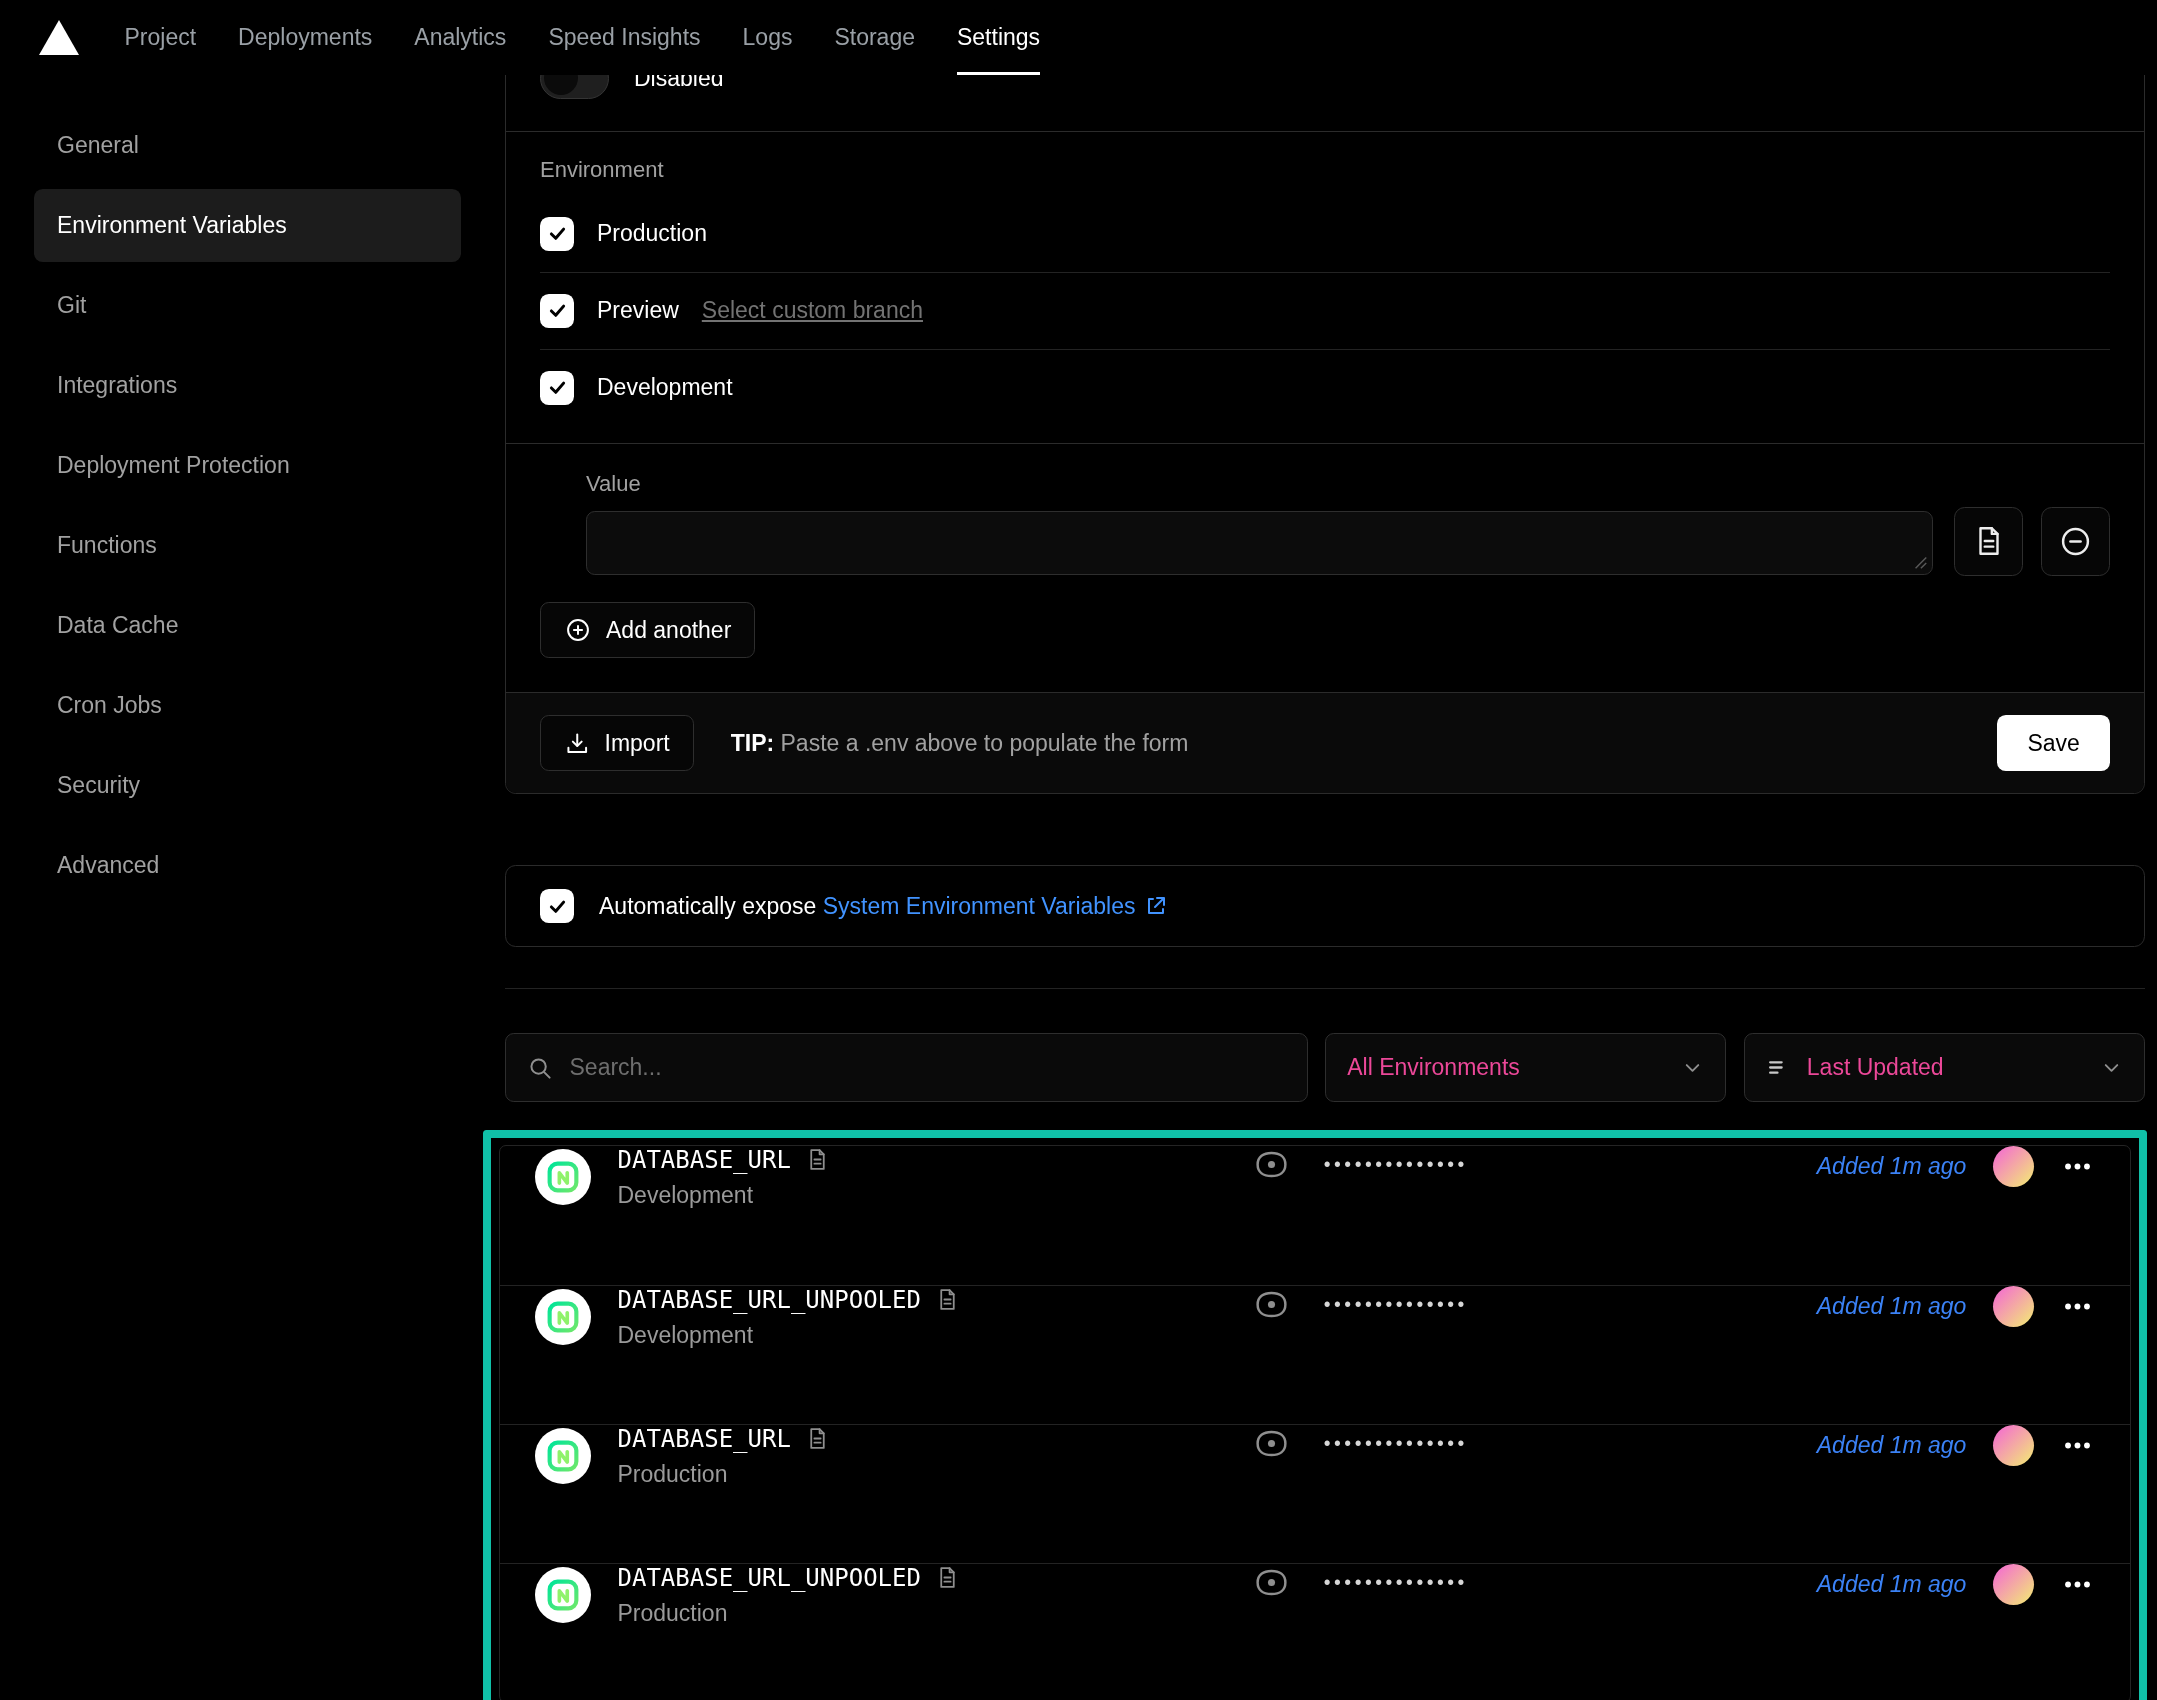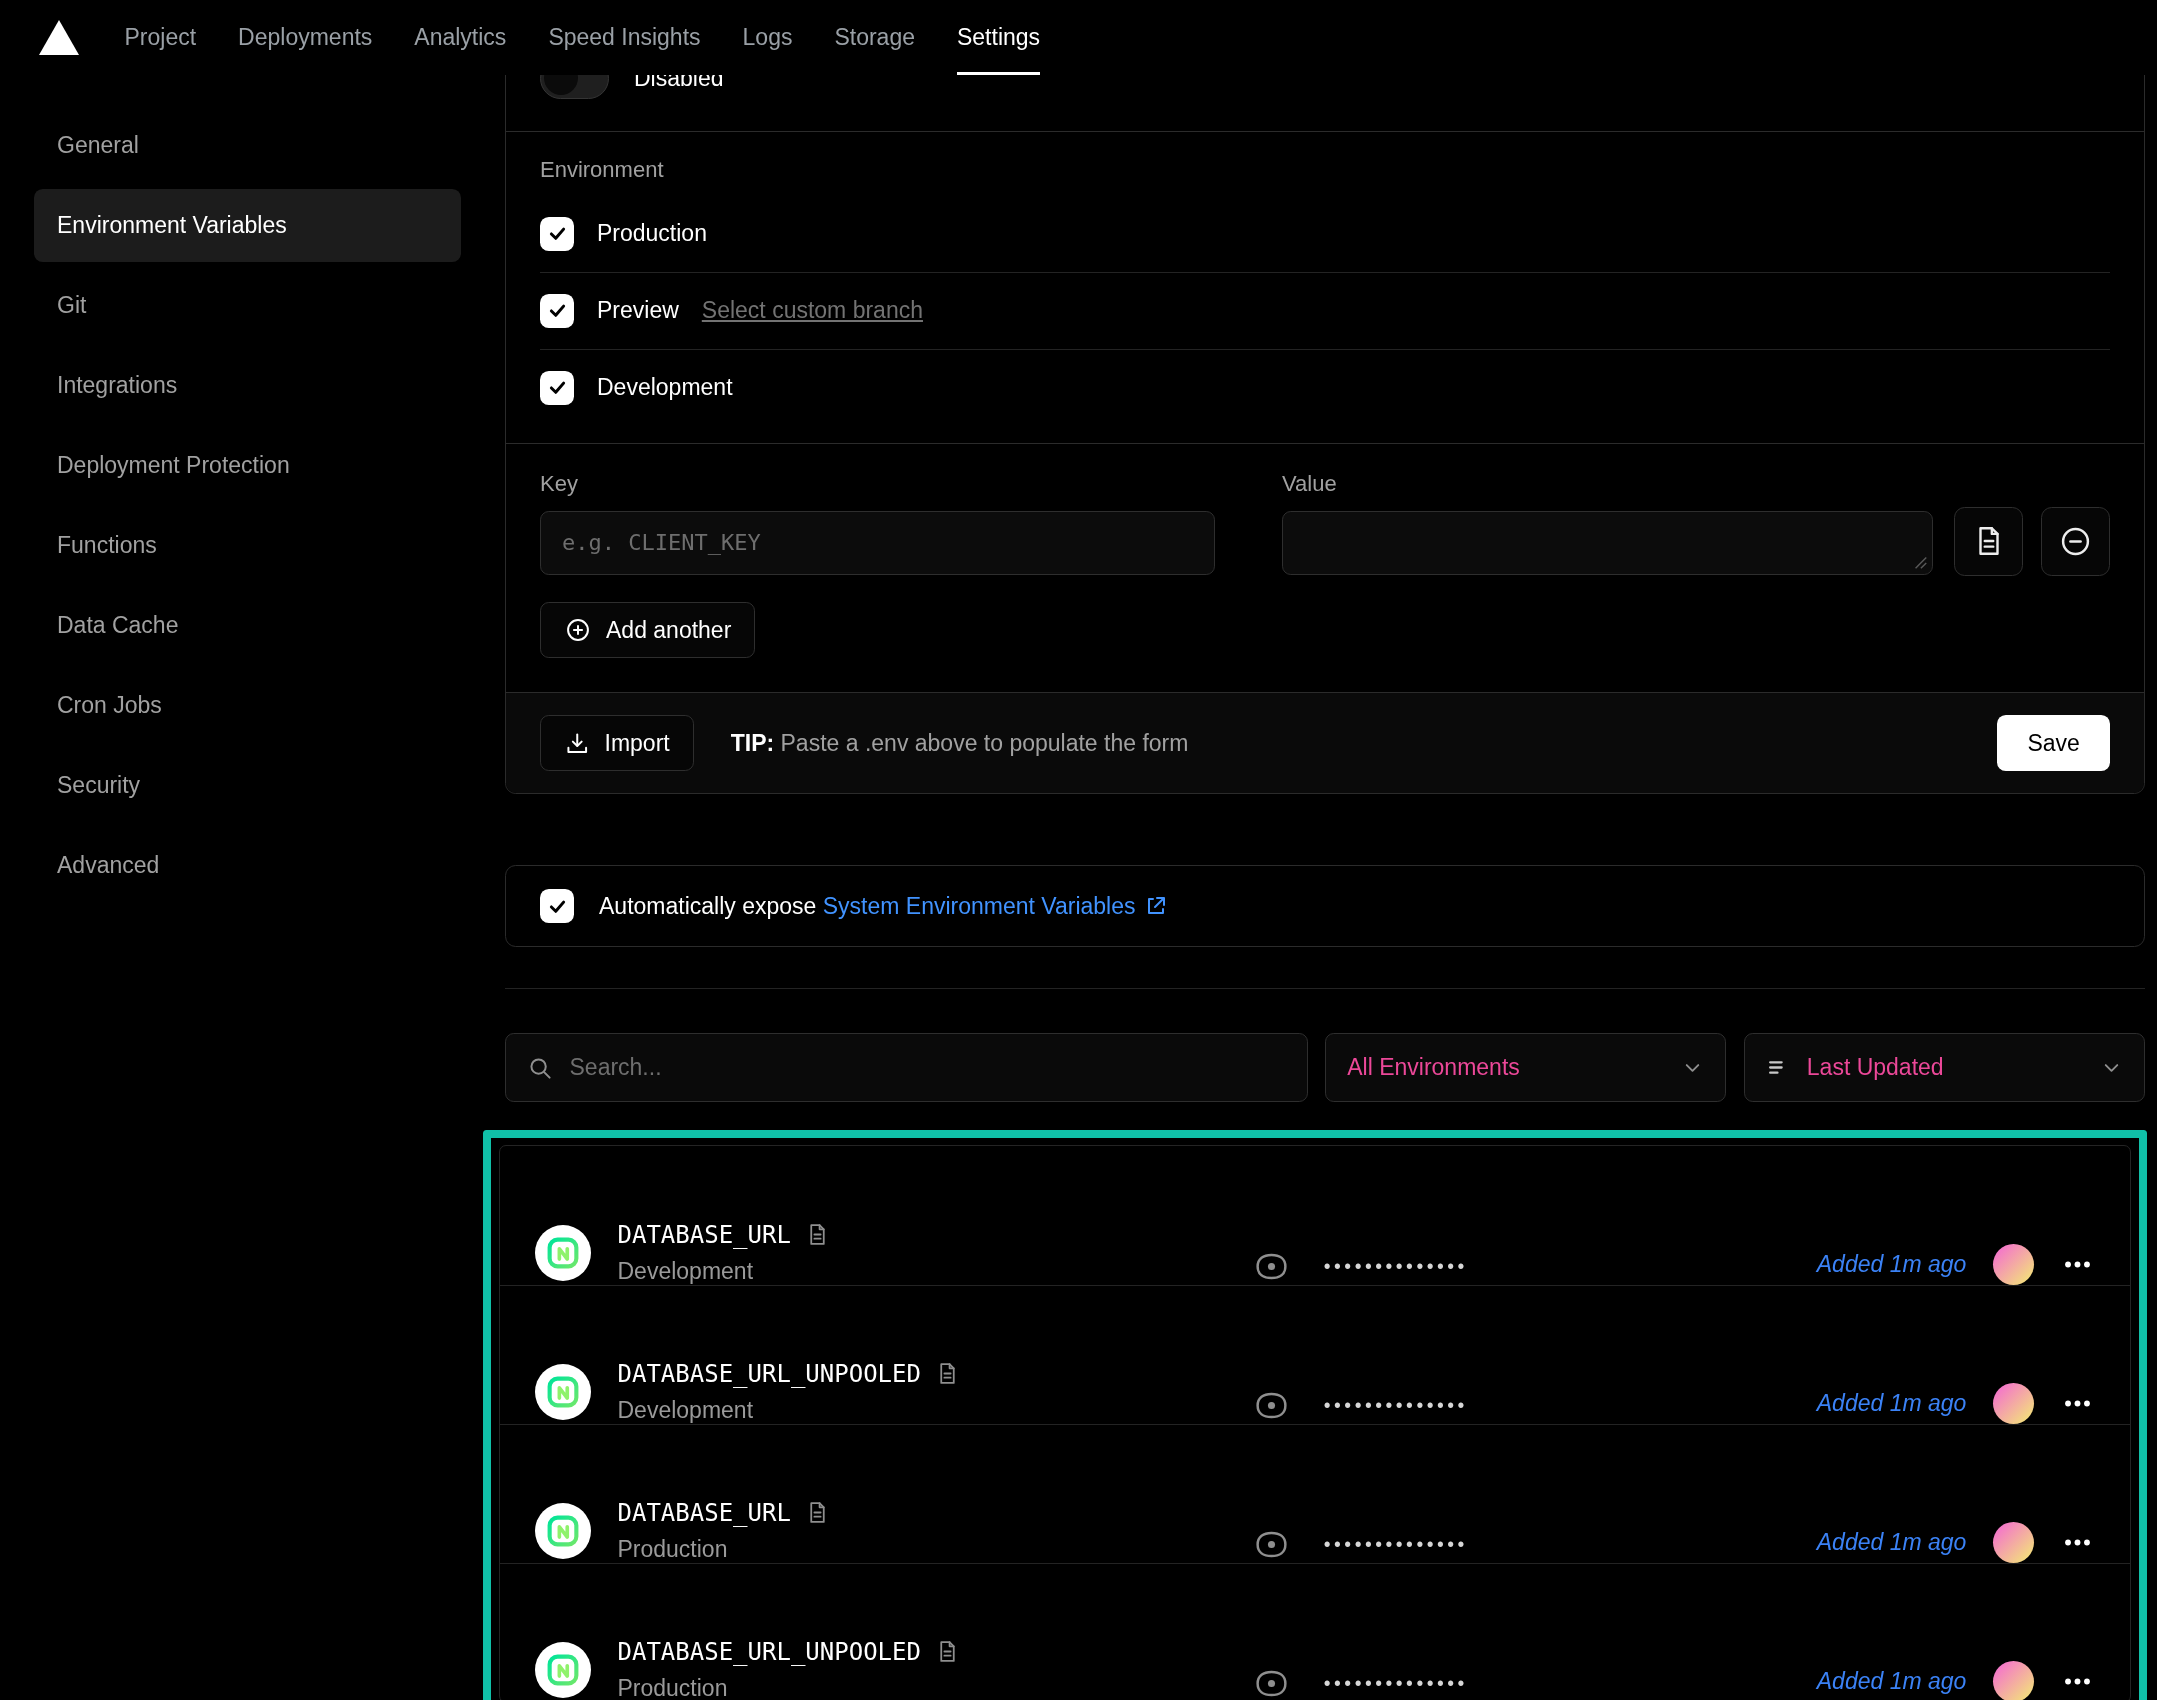--- a/index.html
+++ b/index.html
@@ -93,21 +93,21 @@
   .search-box input::placeholder { color:#6e6e6e; }
   .select { width:401px; height:69px; background:#0a0a0a; border:0.9px solid #2e2e2e;
     border-radius:8.8px; display:flex; align-items:center; padding:0 21px; gap:16px;
     font-size:23px; color:#ec4899; cursor:pointer; }
   .select .chev { margin-left:auto; color:#8f8f8f; }
 
   
   .highlight { margin:28px -2.6px 0 -22px; border:8px solid #10c0a8; border-radius:3.5px;
     padding:6.2px 8px; }
   .rows-card { border:0.9px solid #242424; border-radius:7px; background:#000; }
-  .env-row { display:flex; align-items:flex-end; height:139px; padding:0 35px; }
+  .env-row { display:flex; align-items:flex-start; height:139px; padding:0 35px; }
   .env-row + .env-row { border-top:0.9px solid #232323; }
   .row-left { display:flex; align-items:center; gap:26.5px; width:46%; flex:none; }
   .neon-badge { width:56px; height:56px; border-radius:50%; background:#fff; flex:none;
     display:flex; align-items:center; justify-content:center; }
   .name-block { display:flex; flex-direction:column; gap:8.8px; }
   .name-line { display:flex; align-items:center; gap:14px; }
   .var-name { font-family:"DejaVu Sans Mono", monospace; font-size:24px; color:#fff; }
   .var-env { font-size:23px; color:#9a9a9a; }
   .row-mid { display:flex; align-items:center; gap:34px; color:#8f8f8f; }
   .masked { font-size:19.4px; letter-spacing:3.5px; color:#d6d6d6; }
@@ -192,24 +192,20 @@
               </svg>
           </span>
           <span class="env-opt-label">Development</span>
         </div>
       </div>
 
       <div class="divider"></div>
 
       <div class="kv-section">
         <div class="kv-grid">
-          <div class="kv-col-key">
-            <div class="field-label">Key</div>
-            <input class="text-input mono" type="text" placeholder="e.g. CLIENT_KEY" style="">
-          </div>
           <div class="kv-col-val">
             <div class="field-label">Value</div>
             <div class="value-wrap">
               <input class="text-input" type="text" style="">
               <svg class="resize-handle" width="16" height="16" viewBox="0 0 18 18" stroke="currentColor" stroke-width="1.6">
                   <line x1="4" y1="16" x2="16" y2="4"></line>
                   <line x1="10" y1="16" x2="16" y2="10"></line>
                 </svg>
             </div>
           </div>

